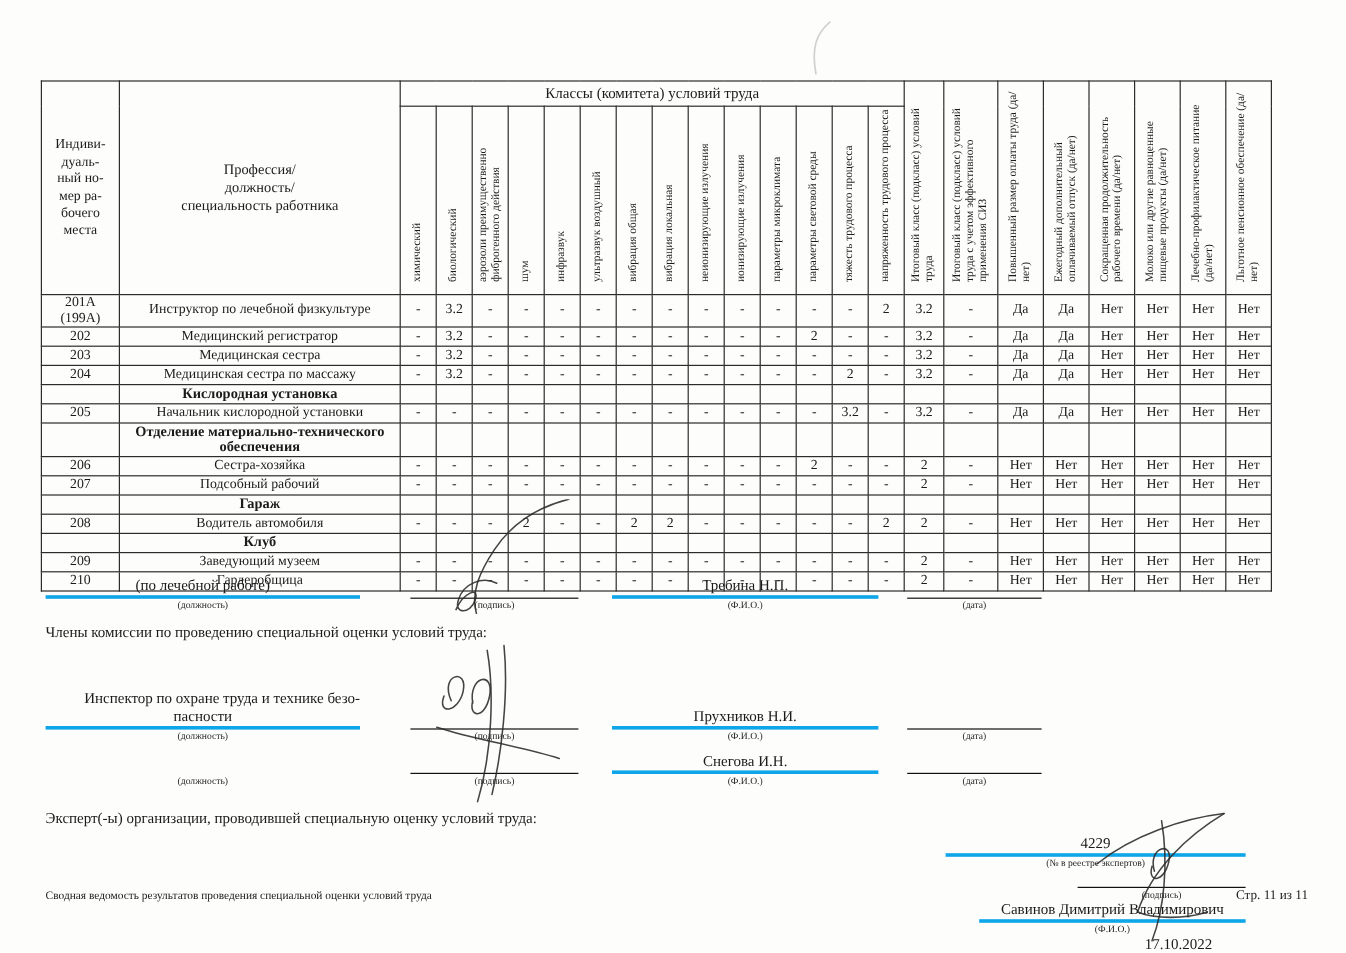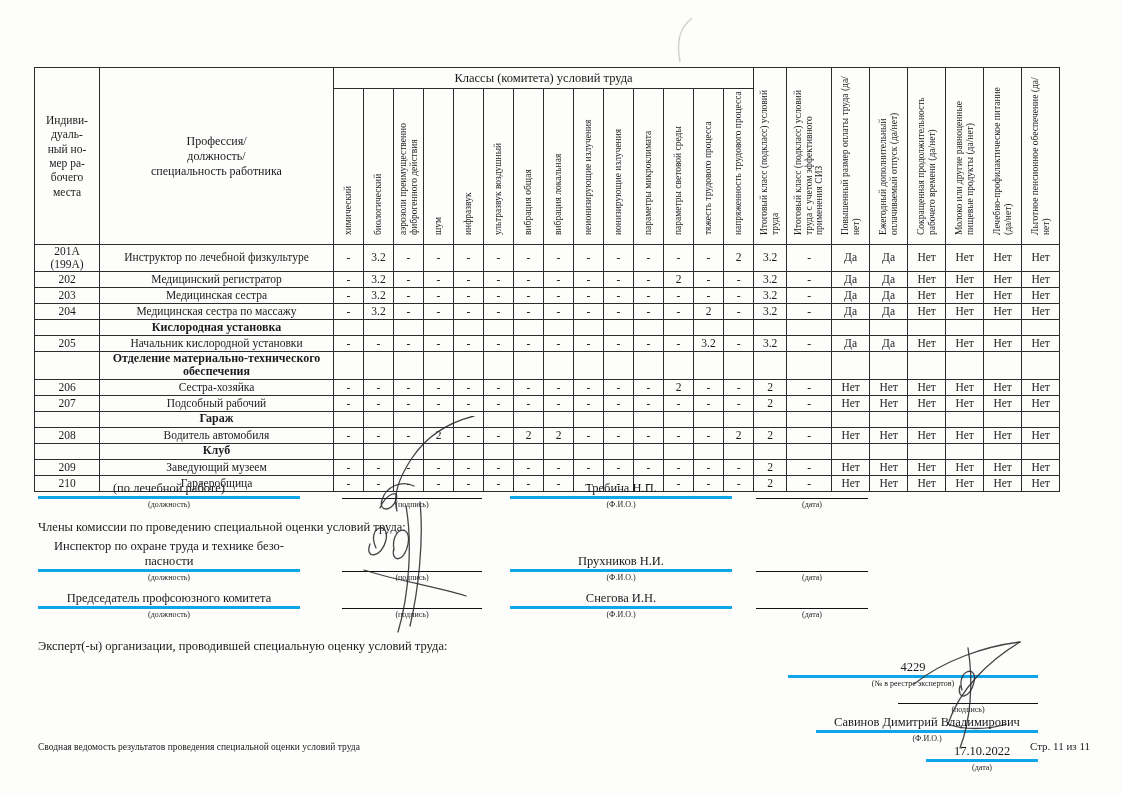--- a/index.html
+++ b/index.html
@@ -47,21 +47,21 @@
   .date-value { display: inline-block; min-width: 120px; padding-left: 2px; }
   .sig-row { display: flex; align-items: flex-end; margin-top: 4px; }
   .sig-col { position: relative; }
   .pos-col { width: 262px; text-align: center; }
   .sign-col { width: 140px; margin-left: 42px; }
   .fio-col { width: 222px; margin-left: 28px; text-align: center; }
   .date-col { width: 112px; margin-left: 24px; text-align: center; }
   .uline { border-bottom: 1px solid #111; height: 15px; }
   .ufull { border-bottom: 3px solid #0ea5e9; }
   .cap { font-size: 8px; text-align: center; line-height: 11px; color: #222; }
-  .nowrap-left { white-space: nowrap; text-align: center; }
+  .nowrap-left { white-space: nowrap; text-align: right; margin-top: 36px; }
   .heading-gap { margin-top: 9px; }
   .signature { position: absolute; pointer-events: none; z-index: 3; }
   .signature path { fill: none; stroke: #2a2a2a; stroke-width: 1.3; stroke-linecap: round; opacity: .88; }
   .sig-chairman { left: 0px; bottom: -6px; }
   .sig-members  { left: 6px; bottom: -52px; }
   .sig-expert   { left: 4px; bottom: -36px; }
   
   .footer-left  { position: absolute; left: 38px; top: 742px; font-size: 9.5px; }
   .footer-right { position: absolute; right: 32px; top: 740px; font-size: 11px; }
   .artifact { position: absolute; left: 668px; top: 16px; opacity: .45; }
@@ -545,21 +545,20 @@
         <div class="cap">(Ф.И.О.)</div>
       </div>
       <div class="sig-col date-col">
         <div class="uline"></div>
         <div class="cap">(дата)</div>
       </div>
     </div>
 
     <div class="sig-row" style="margin-top:8px;">
       <div class="sig-col pos-col">
-        <div class="ufull">Председатель профсоюзного комитета</div>
         <div class="cap">(должность)</div>
       </div>
       <div class="sig-col sign-col">
         <div class="uline"></div>
         <div class="cap">(подпись)</div>
       </div>
       <div class="sig-col fio-col">
         <div class="ufull">Снегова И.Н.</div>
         <div class="cap">(Ф.И.О.)</div>
       </div>

